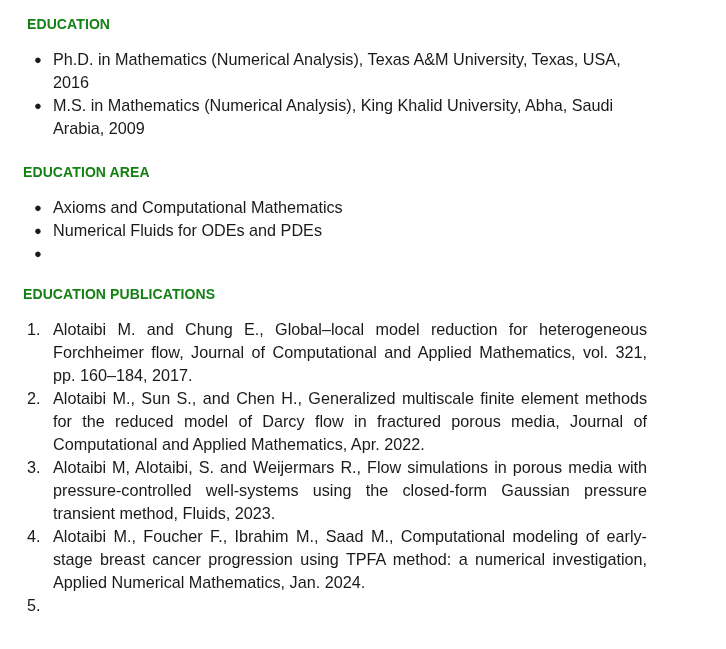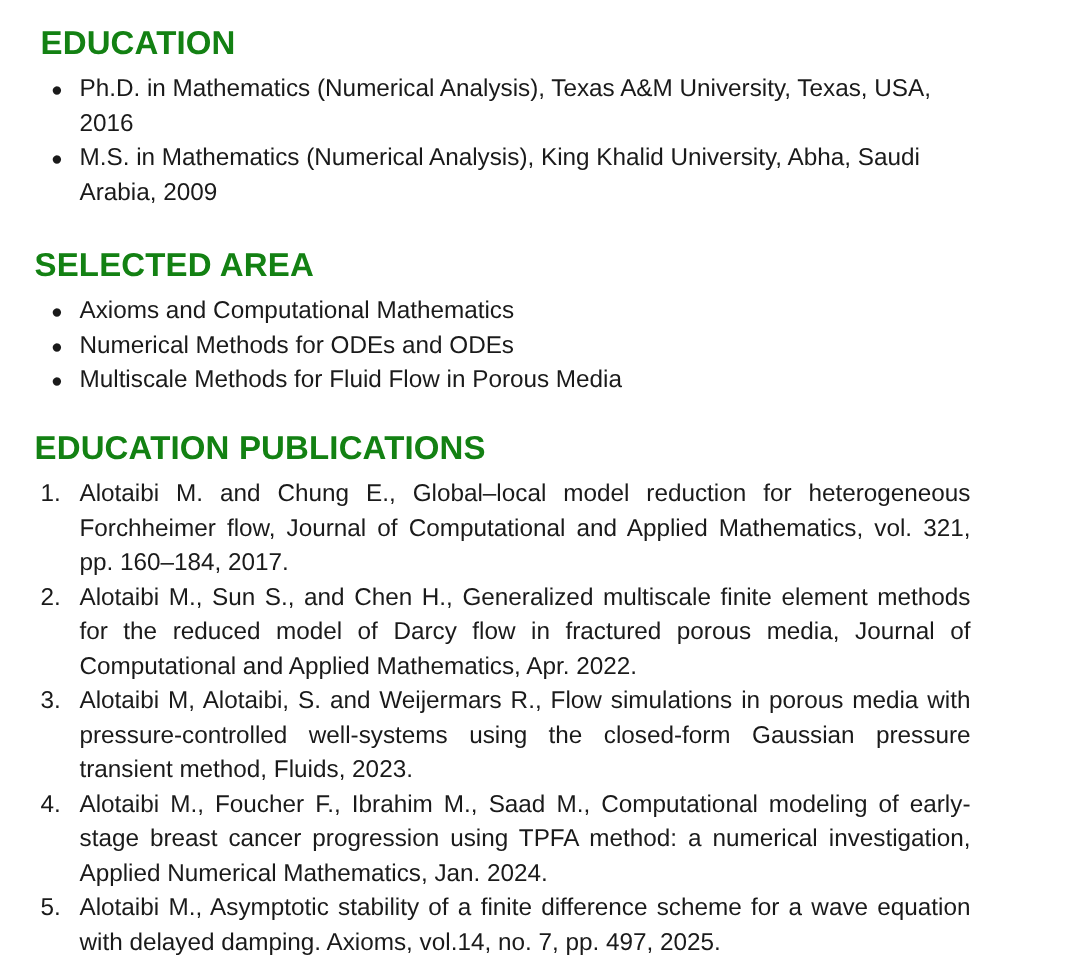--- a/index.html
+++ b/index.html
@@ -12,21 +12,21 @@
       height: 649px;
       overflow: hidden;
       position: relative;
       font-family: "Liberation Sans", sans-serif;
       color: #1a1a1a;
     }
     .heading {
       position: absolute;
       font-family: "Liberation Sans", sans-serif;
       font-weight: bold;
-      font-size: 22px;
+      font-size: 14px;
       color: #138113;
       letter-spacing: 0.1px;
       white-space: nowrap;
     }
     .list {
       position: absolute;
       left: 53px;
       width: 594px;
       margin: 0;
       padding: 0;
@@ -68,33 +68,32 @@
   <li>
     <span class="bullet">●</span>
     <span>Ph.D. in Mathematics (Numerical Analysis), Texas A&amp;M University, Texas, USA, 2016</span>
   </li>
   <li>
     <span class="bullet">●</span>
     <span>M.S. in Mathematics (Numerical Analysis), King Khalid University, Abha, Saudi Arabia, 2009</span>
   </li>
 </ul>
 
-<div class="heading" style="left:23px; top:164px;">SELECTED AREA</div>
+<div class="heading" style="left:23px; top:164px;">EDUCATION AREA</div>
 <ul class="list" style="top:196px;">
   <li>
     <span class="bullet">●</span>
     <span>Axioms and Computational Mathematics</span>
   </li>
   <li>
     <span class="bullet">●</span>
-    <span>Numerical Methods for ODEs and ODEs</span>
+    <span>Numerical Fluids for ODEs and PDEs</span>
   </li>
   <li>
     <span class="bullet">●</span>
-    <span>Multiscale Methods for Fluid Flow in Porous Media</span>
   </li>
 </ul>
 
 <div class="heading" style="left:23px; top:286px;">EDUCATION PUBLICATIONS</div>
 <ol class="list justify" style="top:318px;">
   <li>
     <span class="num">1.</span>
     <span class="txt">Alotaibi M. and   Chung E., Global–local model reduction for heterogeneous Forchheimer flow, Journal of Computational and Applied Mathematics, vol. 321, pp. 160–184, 2017.</span>
   </li>
   <li>
@@ -104,15 +103,14 @@
   <li>
     <span class="num">3.</span>
     <span class="txt">Alotaibi M, Alotaibi, S. and   Weijermars R., Flow simulations in porous media with pressure-controlled well-systems using the closed-form Gaussian pressure transient method, Fluids, 2023.</span>
   </li>
   <li>
     <span class="num">4.</span>
     <span class="txt">Alotaibi M.,   Foucher F.,   Ibrahim M.,   Saad M., Computational modeling of early-stage breast cancer progression using TPFA method: a numerical investigation, Applied Numerical Mathematics, Jan. 2024.</span>
   </li>
   <li>
     <span class="num">5.</span>
-    <span class="txt">Alotaibi M., Asymptotic stability of a finite difference scheme for a wave equation with delayed damping.  Axioms, vol.14, no. 7, pp. 497, 2025.</span>
   </li>
 </ol>
 
 </body></html>

